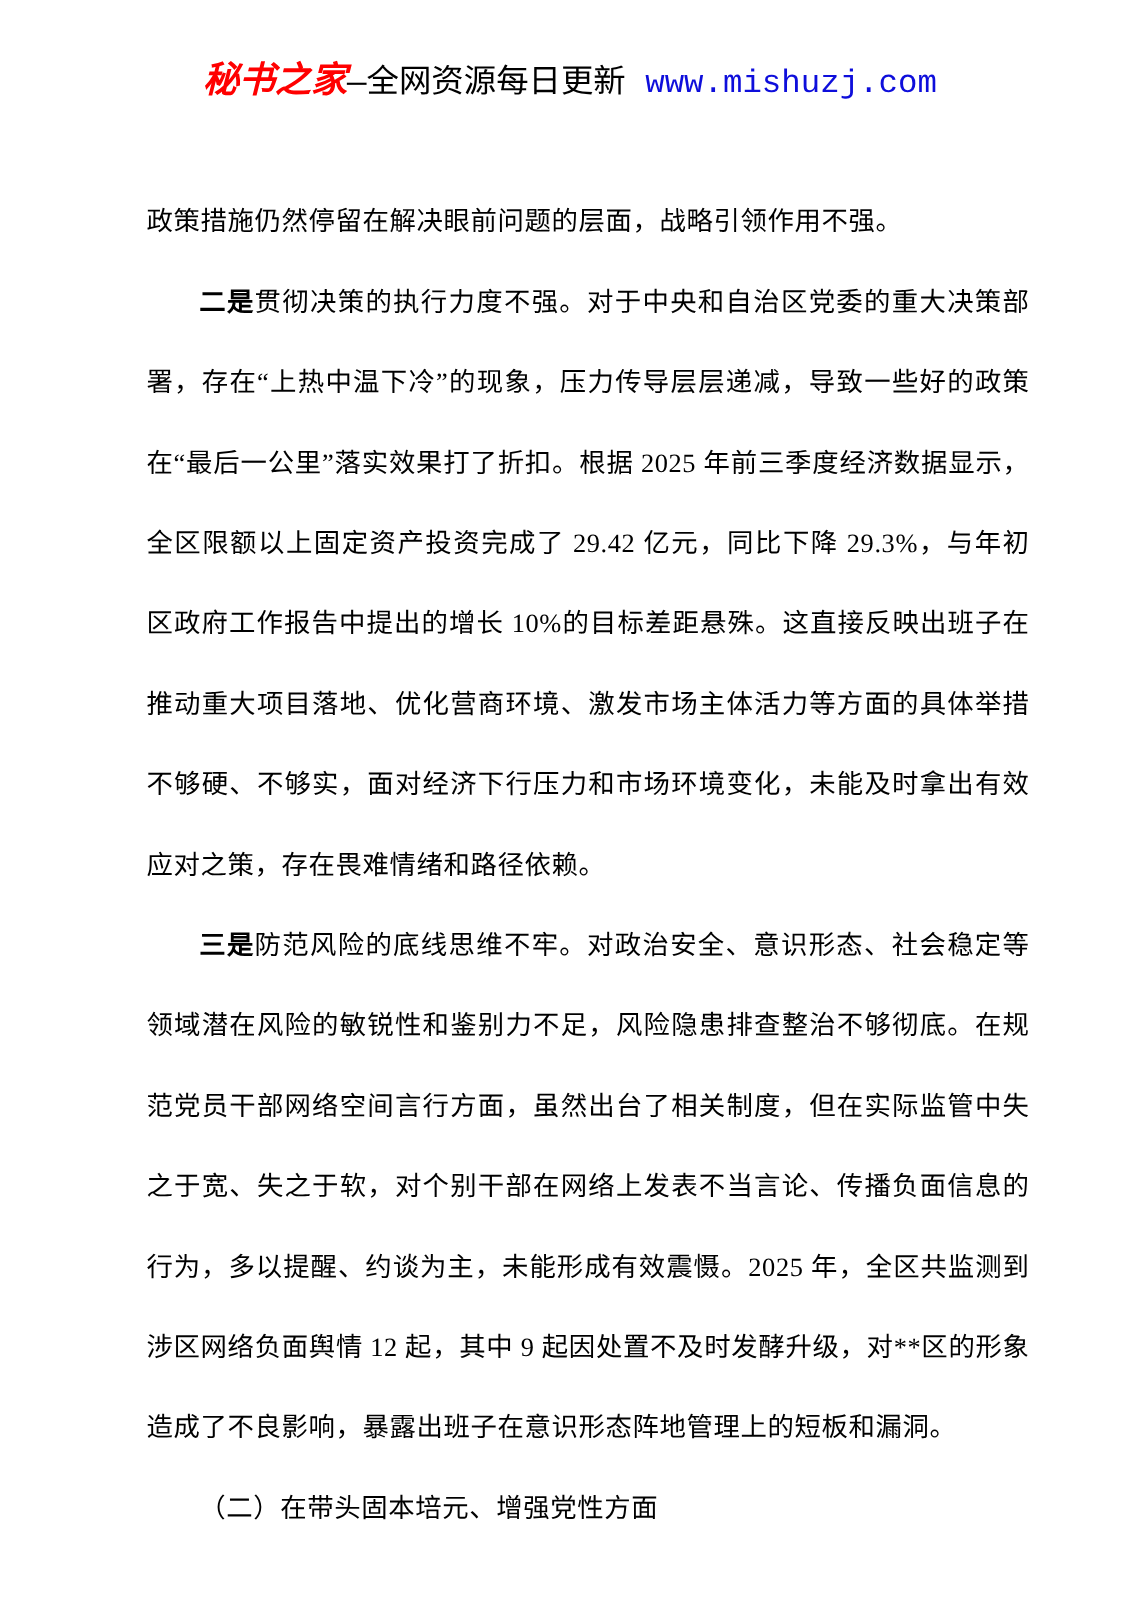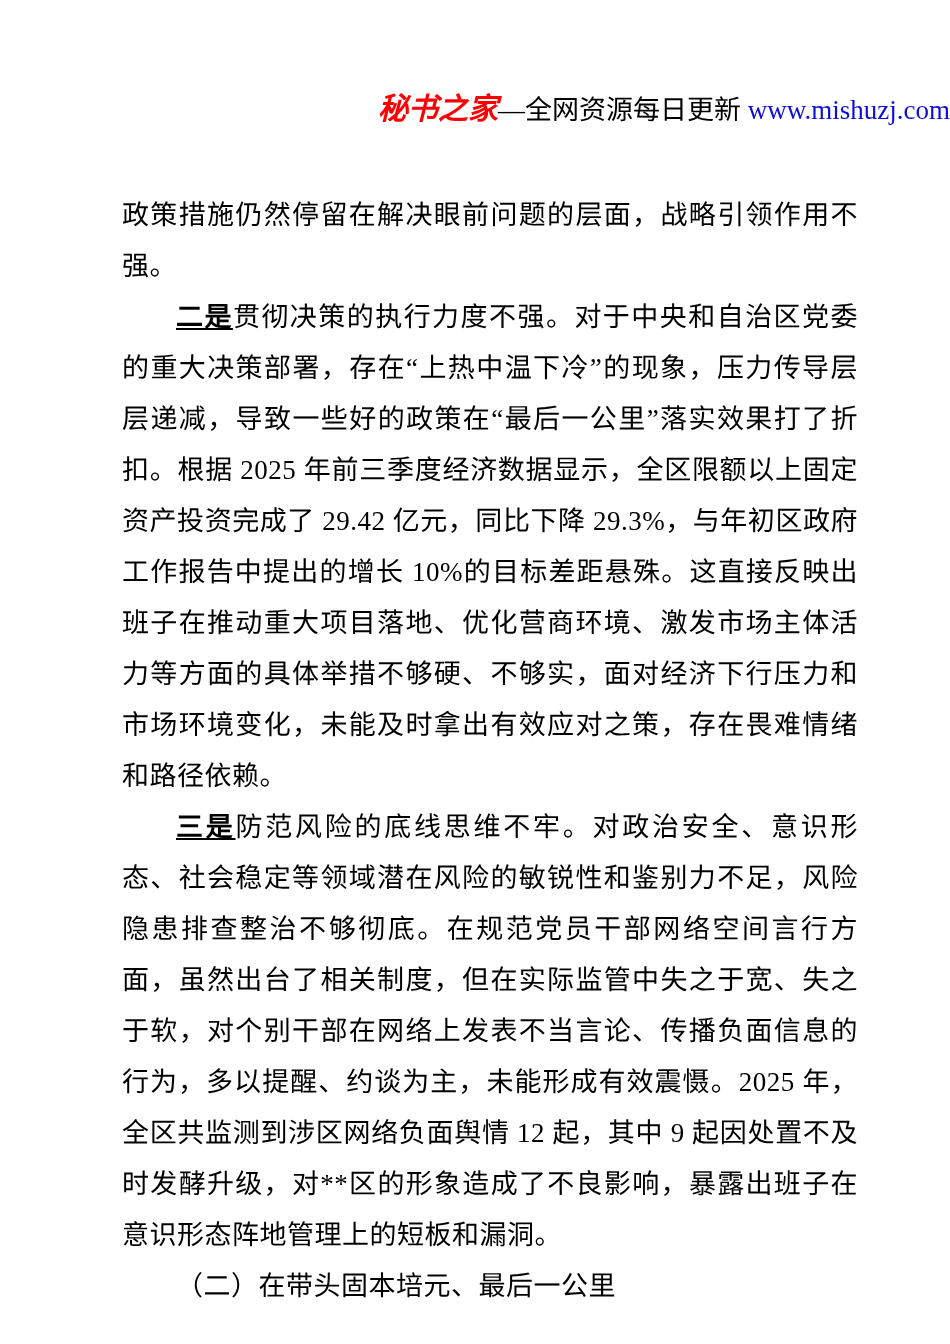--- a/index.html
+++ b/index.html
@@ -14,56 +14,55 @@
     overflow: hidden;
     font-family: "Liberation Serif", "DejaVu Serif", serif;
     color: #000000;
   }
   .page {
     width: 950px;
     height: 1344px;
     background: #ffffff;
   }
   .page-header {
-    padding-top: 91px;
-    text-align: right;
-    font-family: Liberation Serif, serif;
+    padding-top: 52px;
+    text-align: center;
+    font-family: Liberation Mono, monospace;
     font-size: 27px;
     line-height: 36px;
     white-space: nowrap;
   }
   .brand {
     color: #ff0000;
     font-weight: bold;
     font-size: 30px;
     font-style: italic;
   }
   .tagline {
     color: #000000;
   }
   .site-url {
     color: #0e0edb;
   }
   .content {
     margin: 62px 92px 0 122px;
-    font-size: 27px;
-    line-height: 51px;
+    font-size: 22px;
+    line-height: 67px;
     text-align: justify;
     text-justify: inter-ideograph;
     letter-spacing: 0.5px;
   }
   .para {
     margin: 0;
   }
   .para.indent {
     text-indent: 2em;
   }
   .lead {
     font-weight: bold;
-    text-decoration: underline;
   }
   .section-heading {
     text-indent: 2em;
     margin: 0;
   }
 </style>
 </head>
 <body>
 
 <div class="page">
@@ -79,17 +78,17 @@
     </p>
 
     <p class="para indent">
       <span class="lead">二是</span><span>贯彻决策的执行力度不强。对于中央和自治区党委的重大决策部署，存在“上热中温下冷”的现象，压力传导层层递减，导致一些好的政策在“最后一公里”落实效果打了折扣。根据 2025 年前三季度经济数据显示，全区限额以上固定资产投资完成了 29.42 亿元，同比下降 29.3%，与年初区政府工作报告中提出的增长 10%的目标差距悬殊。这直接反映出班子在推动重大项目落地、优化营商环境、激发市场主体活力等方面的具体举措不够硬、不够实，面对经济下行压力和市场环境变化，未能及时拿出有效应对之策，存在畏难情绪和路径依赖。</span>
     </p>
 
     <p class="para indent">
       <span class="lead">三是</span><span>防范风险的底线思维不牢。对政治安全、意识形态、社会稳定等领域潜在风险的敏锐性和鉴别力不足，风险隐患排查整治不够彻底。在规范党员干部网络空间言行方面，虽然出台了相关制度，但在实际监管中失之于宽、失之于软，对个别干部在网络上发表不当言论、传播负面信息的行为，多以提醒、约谈为主，未能形成有效震慑。2025 年，全区共监测到涉区网络负面舆情 12 起，其中 9 起因处置不及时发酵升级，对**区的形象造成了不良影响，暴露出班子在意识形态阵地管理上的短板和漏洞。</span>
     </p>
 
-    <p class="section-heading">（二）在带头固本培元、最后一公里</p>
+    <p class="section-heading">（二）在带头固本培元、增强党性方面</p>
 
   </div>
 
 </div>
 
 </body></html>

